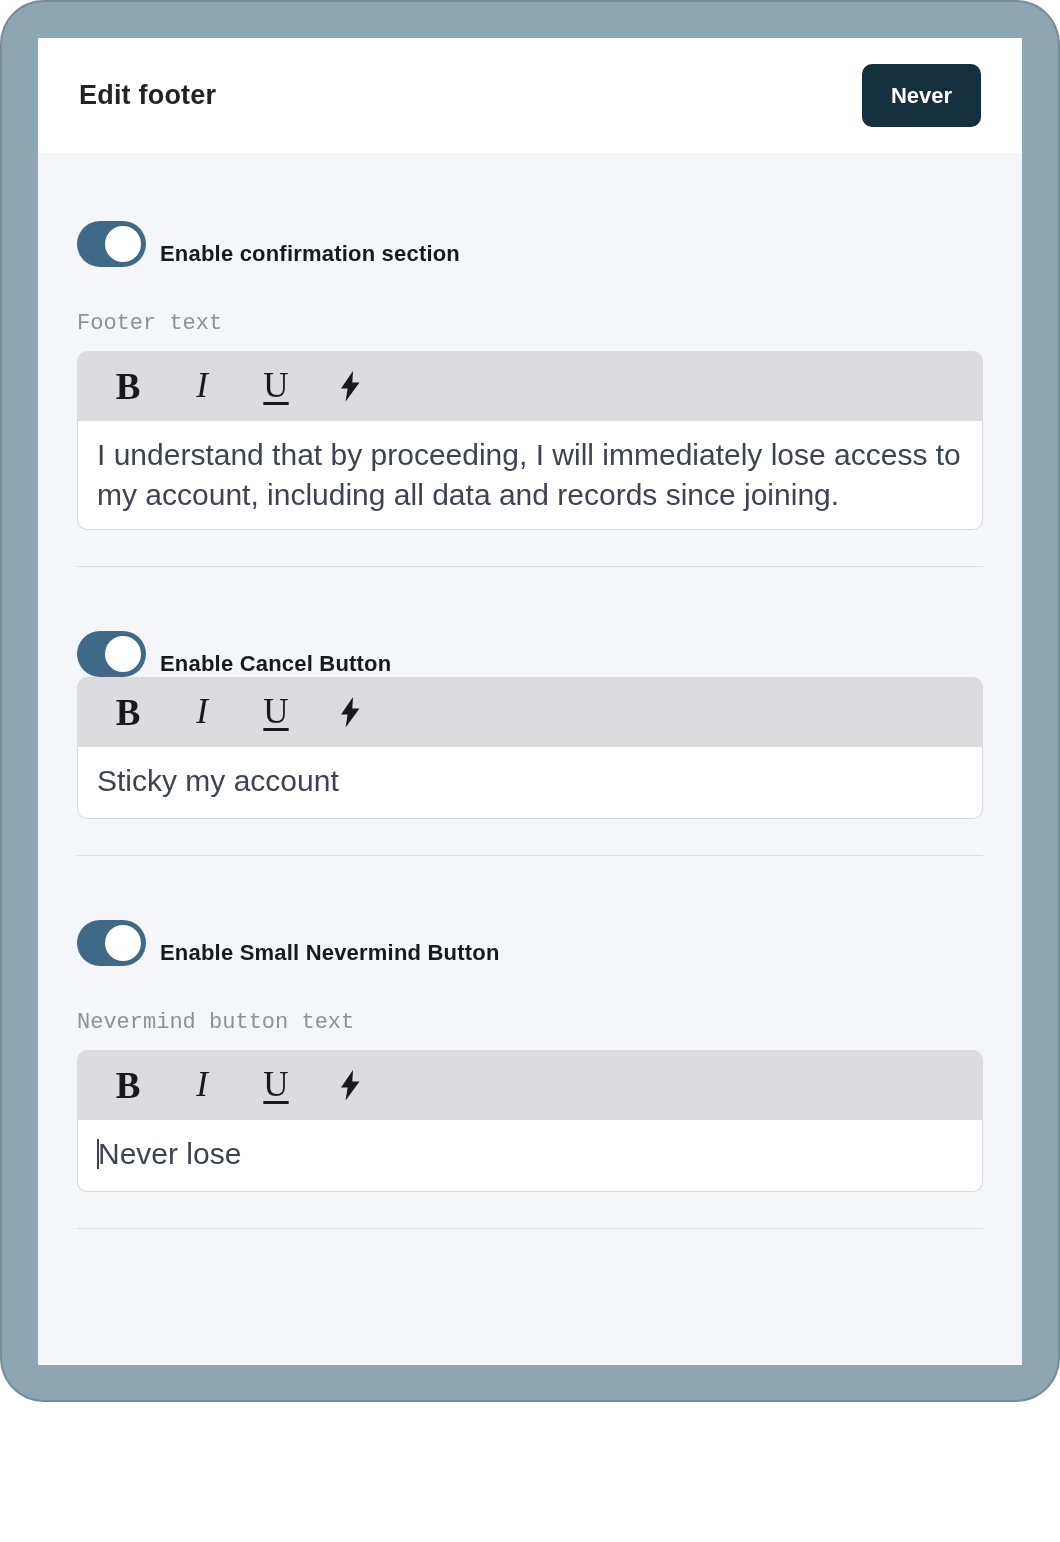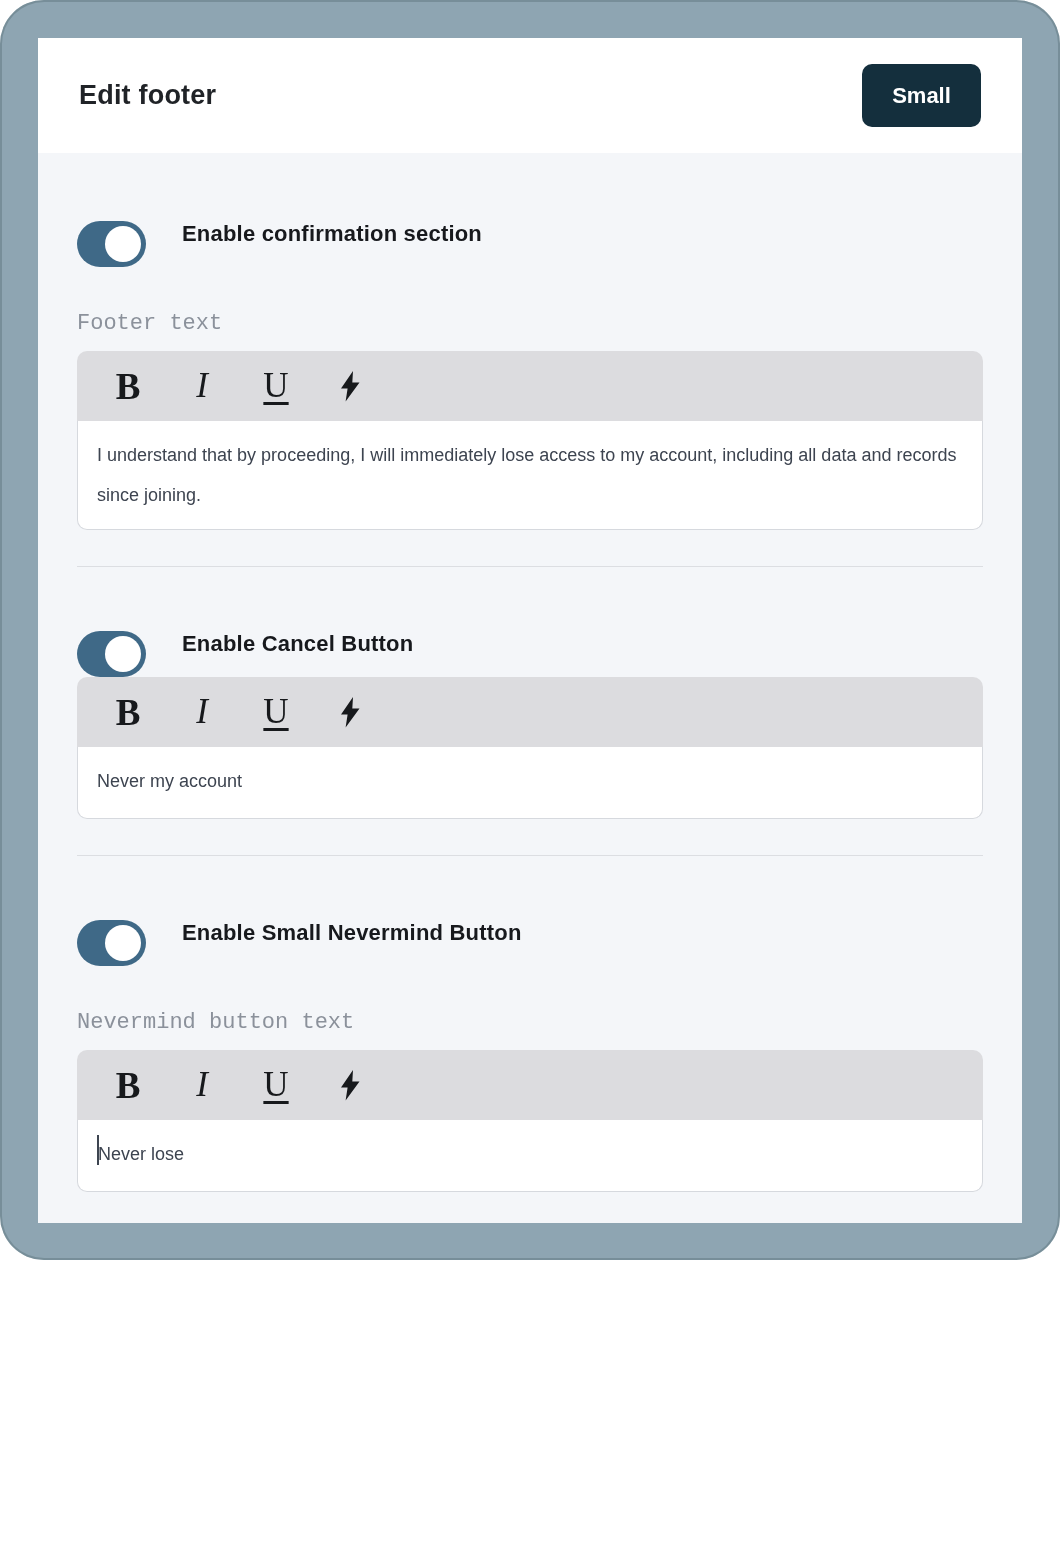--- a/index.html
+++ b/index.html
@@ -1,21 +1,21 @@
 <!DOCTYPE html>
 <html style="--frame: #8ea5b2; --header-bg: #ffffff; --body-bg: #f4f6f9; --title: #202327; --done-bg: #142f3d; --done-text: #ffffff; --toggle-on: #3f6987; --knob: #ffffff; --label-strong: #17191d; --label-muted: #8b919b; --toolbar-bg: #dcdcdf; --toolbar-glyph: #17191c; --editor-bg: #ffffff; --editor-border: #d6d9de; --editor-text: #3d4450; --divider: #dcdee2; --help: #99a0a8;"><head>
 <meta charset="utf-8">
 <style>
   * { box-sizing: border-box; margin: 0; padding: 0; }
   html, body { width: 1060px; height: 1542px; background: #ffffff; }
   body { font-family: "Liberation Sans", sans-serif; }
 
   .frame {
     position: relative;
-    width: 1060px; height: 1260px;
+    width: 1060px; height: 1402px;
     background: var(--frame, #8ea5b2);
     border-radius: 44px;
     box-shadow: inset 0 0 0 2px rgba(90,115,122,0.45);
     overflow: hidden;
   }
   .panel {
     position: absolute;
     left: 38px; right: 38px; top: 38px; bottom: 37px;
     background: var(--body-bg, #f4f6f9);
     overflow: hidden;
@@ -38,21 +38,21 @@
     color: var(--done-text, #ffffff);
     border: none; border-radius: 10px;
     font-family: "Liberation Sans", sans-serif;
     font-size: 22px; font-weight: 700;
     cursor: pointer;
   }
 
   
   .body { padding: 68px 39px 0 39px; }
 
-  .toggle-row { display: flex; align-items: flex-start; gap: 36px; }
+  .toggle-row { display: flex; align-items: flex-end; gap: 14px; }
   .toggle-row + .toggle-row { margin-top: 8px; }
   .toggle {
     position: relative; flex: none;
     width: 69px; height: 46px;
     background: var(--toggle-on, #3f6987);
     border: none; border-radius: 23px;
     cursor: pointer;
   }
   .toggle .knob {
     position: absolute; top: 5px; right: 5px;
@@ -91,21 +91,21 @@
   .tb.b { font-size: 37px; font-weight: 700; }
   .tb.i { font-size: 35px; font-style: italic; }
   .tb.u { font-size: 35px; text-decoration: underline; text-underline-offset: 5px; }
   .tb svg { display: block; }
   .content {
     background: var(--editor-bg, #ffffff);
     border: 1px solid var(--editor-border, #d6d9de);
     border-top: none;
     border-radius: 0 0 10px 10px;
     padding: 14px 19px;
-    font-size: 18px; line-height: 40px;
+    font-size: 30px; line-height: 40px;
     color: var(--editor-text, #3d4450);
     min-height: 72px;
     cursor: text;
   }
   .content.tall { min-height: 100px; }
   .caret {
     display: inline-block;
     width: 2px; height: 30px;
     background: var(--editor-text, #3d4450);
     vertical-align: -5px;
@@ -130,21 +130,21 @@
   }
 </style>
 </head>
 <body>
 
 <div class="frame">
   <div class="panel">
 
     <div class="header">
       <div class="title">Edit footer</div>
-      <button class="done-btn">Small</button>
+      <button class="done-btn">Never</button>
     </div>
 
     <div class="body">
 
       <section>
         <div class="toggle-row">
           <button class="toggle" aria-checked="true">
             <span class="knob"></span>
           </button>
           <span class="toggle-label">Enable confirmation section</span>
@@ -182,21 +182,21 @@
           <div class="toolbar">
             <button class="tb b">B</button>
             <button class="tb i">I</button>
             <button class="tb u">U</button>
             <button class="tb">
               <svg width="24" height="31" viewBox="0 0 24 31" fill="#17191c" xmlns="http://www.w3.org/2000/svg">
                 <path d="M15 0 L3 17.5 h6.6 L7.6 30.5 L21.5 11.5 h-7.2 Z"></path>
               </svg>
             </button>
           </div>
-          <div class="content">Never my account</div>
+          <div class="content">Sticky my account</div>
         </div>
       </section>
 
       <hr class="divider">
 
       <section>
         <div class="toggle-row">
           <button class="toggle" aria-checked="true">
             <span class="knob"></span>
           </button>

